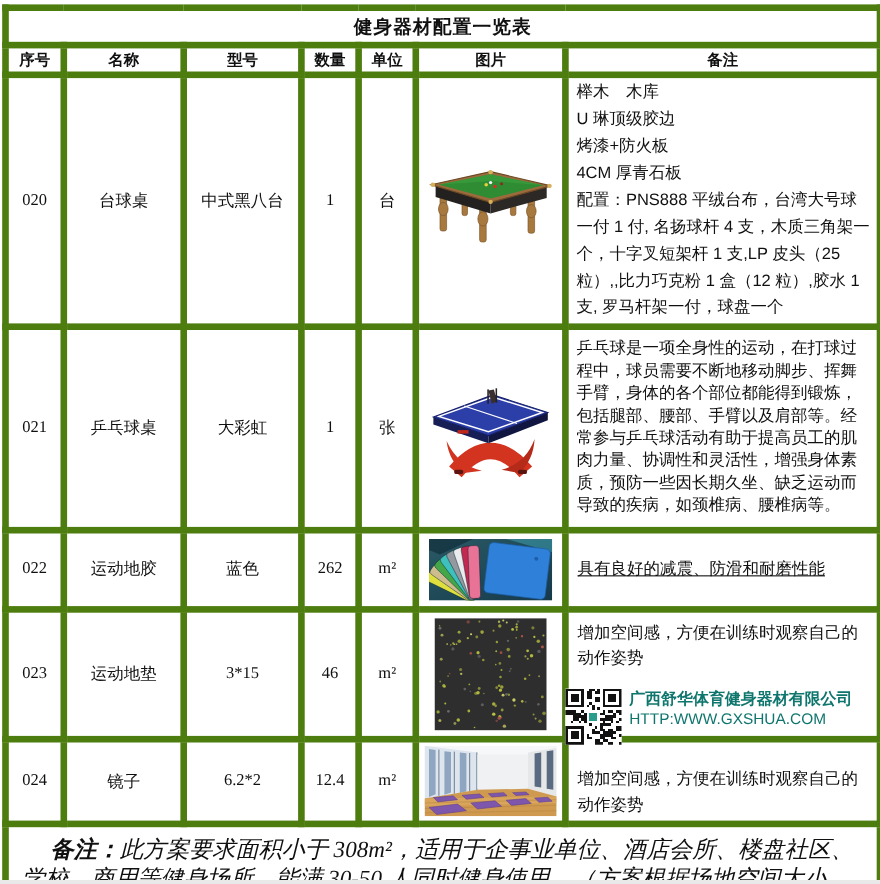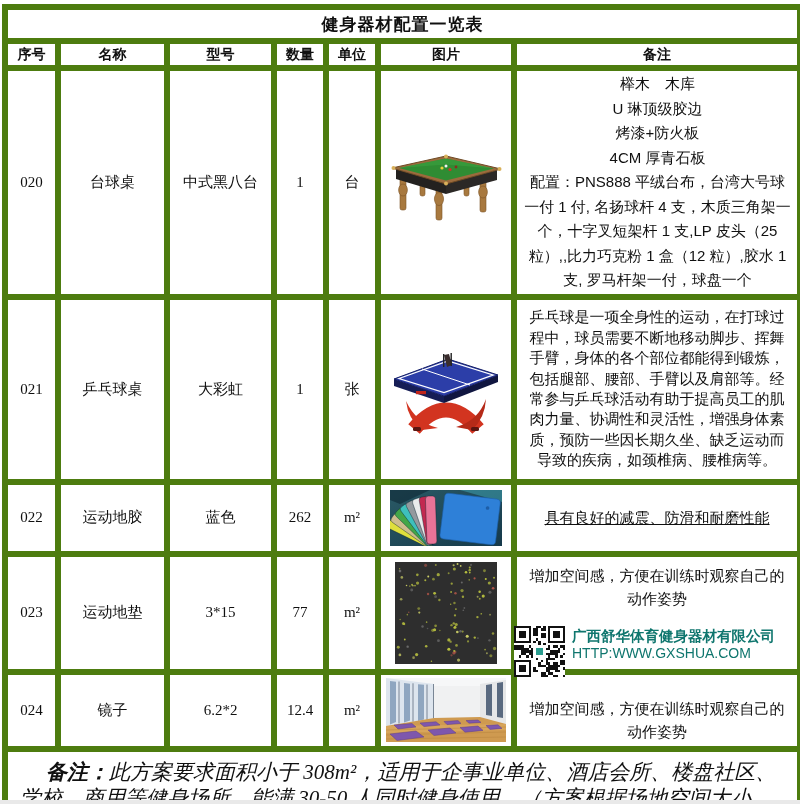--- a/index.html
+++ b/index.html
@@ -4,21 +4,21 @@
 <style>
   html,body{margin:0;padding:0;background:#fff;}
   #page{position:relative;width:800px;height:804px;background:#ffffff;overflow:hidden;
         font-family:"Liberation Serif","DejaVu Serif",serif;color:#101010;}
   table.main{position:absolute;left:2px;top:4px;width:795px;border-collapse:collapse;
         table-layout:fixed;border:2px solid #000;}
   td{border:6px solid #4d7c0f;padding:0;vertical-align:middle;text-align:center;
         font-size:15px;overflow:hidden;}
   .title-cell{font-weight:bold;font-size:17px;letter-spacing:1px;}
   .hdr{font-weight:bold;font-size:14px;margin-top:24px;}
-  .remark{text-align:center;word-break:break-all;padding:2px 8px;line-height:22px;margin-top:40px;}
+  .remark{text-align:left;word-break:break-all;padding:2px 8px;line-height:22px;margin-top:40px;}
   .rem020{font-family:"Liberation Sans","DejaVu Sans",sans-serif;white-space:pre-line;
         line-height:24.5px;padding:1px 6px 1px 7px;}
   .rem021{line-height:20.4px;padding:1px 7px;}
   .rem022{line-height:22px;text-decoration:underline;}
   .rem023{vertical-align:top;padding-top:8px;line-height:23px;}
   .rem024{vertical-align:top;padding-top:23px;line-height:23px;}
   .piccell{vertical-align:middle;}
   .piccell svg{display:block;margin:0 auto;}
   .company{position:absolute;left:514px;top:626px;width:272px;display:flex;z-index:5;
         font-family:"Liberation Sans","DejaVu Sans",sans-serif;color:#0f766e;text-align:left;}
@@ -191,21 +191,21 @@
           </g>
         </svg>
       </td>
       <td class="remark rem022">具有良好的减震、防滑和耐磨性能</td>
     </tr>
 
     <tr style="height:118px">
       <td>023</td>
       <td>运动地垫</td>
       <td>3*15</td>
-      <td>77</td>
+      <td>46</td>
       <td>m²</td>
       <td class="piccell">
         <svg width="102" height="102" viewBox="0 0 100 100" id="mat-svg">
           <rect x="0" y="0" width="100" height="100" fill="#2e2e2e"></rect>
         <circle cx="59.3" cy="30.7" r="1.19" fill="#b05548" opacity="0.85"></circle>
               <circle cx="52.8" cy="85.5" r="1.52" fill="#b9c13f" opacity="1.00"></circle>
               <circle cx="22.1" cy="20.6" r="1.59" fill="#b9c13f" opacity="0.72"></circle>
               <circle cx="4.9" cy="8.9" r="1.31" fill="#6f6f6f" opacity="0.91"></circle>
               <circle cx="73.2" cy="8.1" r="1.26" fill="#b9c13f" opacity="0.64"></circle>
               <circle cx="87.7" cy="8.6" r="1.42" fill="#b9c13f" opacity="0.56"></circle>

